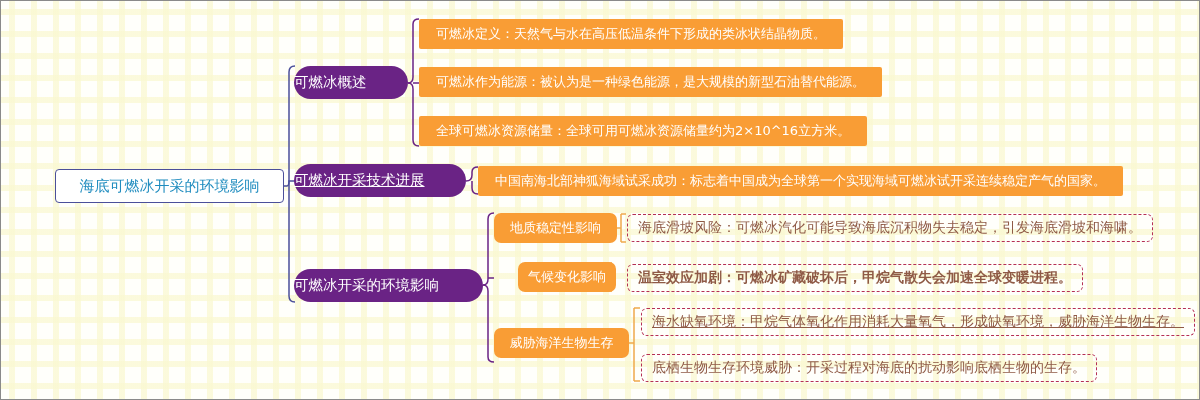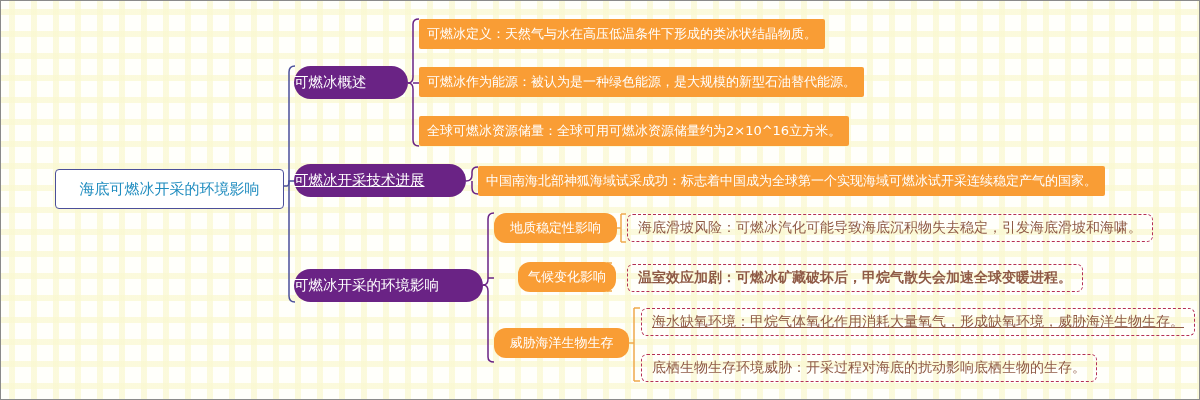--- a/index.html
+++ b/index.html
@@ -12,35 +12,35 @@
       linear-gradient(to bottom, rgba(250,248,210,0.75) 0 6px, transparent 6px);
     background-size: 22px 22px;
     background-position: 9px 9px;
   }
   .frame {
     position: absolute; left: 0; top: 0; width: 1198px; height: 398px;
     border: 1px solid #8a8a8a; box-sizing: content-box; pointer-events: none;
   }
   .node { position: absolute; box-sizing: border-box; white-space: nowrap; display: flex; align-items: center; }
   .root {
-    left: 55px; top: 169px; width: 229px; height: 40px;
+    left: 55px; top: 169px; width: 229px; height: 34px;
     border: 1.5px solid #4b4f9a; border-radius: 4px; background: #ffffff;
     color: #1f8cbf; font-size: 15px; justify-content: center;
   }
   .branch {
     background: #6a2385; color: #ffffff; font-size: 14.5px; border-radius: 17px;
     height: 33px; justify-content: flex-start;
   }
   .leaf {
     background: #f99d35; color: #ffffff; font-size: 13px; height: 30px;
-    padding: 0 8px; border-radius: 2px;
+    padding: 0 17px; border-radius: 2px;
   }
   .sub {
     background: #f99d35; color: #ffffff; font-size: 13px; height: 30px;
-    padding: 0 12px; border-radius: 12px; justify-content: center;
+    padding: 0 12px; border-radius: 7px; justify-content: center;
   }
   .note {
     border: 1.5px dashed #b52f55; border-radius: 6px; color: #8f5a46;
     font-size: 14px; height: 28px; padding: 0 10px; background: transparent;
   }
   svg.lines { position: absolute; left: 0; top: 0; }
 </style>
 </head>
 <body>
 

